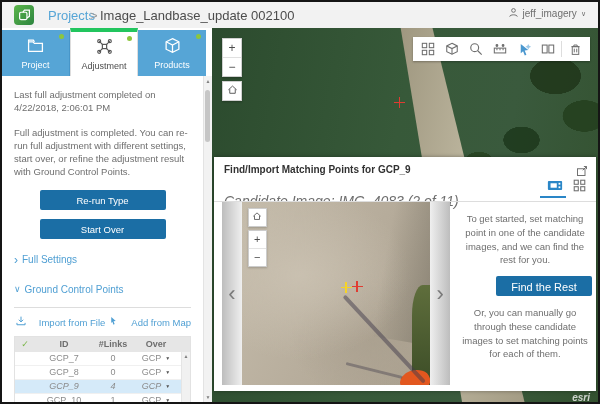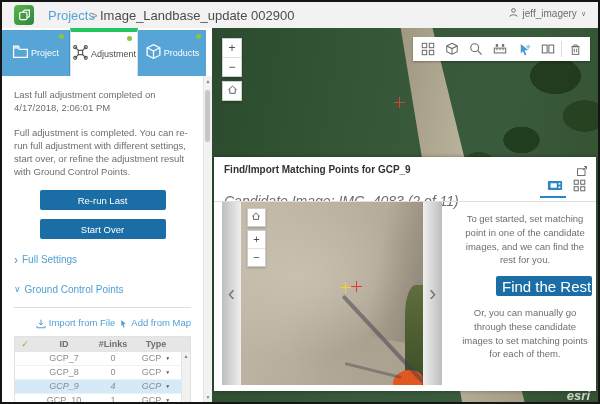--- a/index.html
+++ b/index.html
@@ -8,34 +8,34 @@
   .topbar{position:absolute;left:0;top:0;right:0;height:26px;background:#f2f2f2;border-bottom:1px solid #d9d9d9;}
   .logo{position:absolute;left:12px;top:3px;width:20px;height:20px;border-radius:4px;background:linear-gradient(135deg,#5cb54a,#2d8540);display:flex;align-items:center;justify-content:center;}
   .crumb{position:absolute;top:6px;font-size:13px;}
   .crumb.link{color:#56a5d6;cursor:pointer;}
   .crumb.sep{color:#9a9a9a;}
   .crumb.title{color:#4c4c4c;}
   .usermenu{position:absolute;right:12px;top:5px;display:flex;align-items:center;gap:4px;color:#6e6e6e;font-size:10px;}
   
   .left-panel{position:absolute;left:0;top:26px;width:210px;bottom:0;background:#fff;}
   .tabbar{position:absolute;left:0;top:0;width:100%;height:48px;display:flex;}
-  .tab{position:relative;width:68px;box-sizing:border-box;display:flex;flex-direction:row;align-items:center;justify-content:center;gap:2px;cursor:pointer;}
+  .tab{position:relative;width:68px;box-sizing:border-box;display:flex;flex-direction:column;align-items:center;justify-content:center;gap:2px;cursor:pointer;}
   .tab.inactive{background:#56a5d6;margin-top:2px;border-right:1px solid #4796c9;}
   .tab.inactive .tlabel{color:#fff;}
   .tab.active{background:#fff;border-top:4px solid #22c55e;border-right:1px solid #ddd;border-left:1px solid #ddd;}
   .tab.active .tlabel{color:#4c4c4c;}
   .tlabel{font-size:9px;}
   .gdot{position:absolute;top:4px;right:5px;width:5px;height:5px;border-radius:50%;background:#8cc63e;}
   .pcontent{position:absolute;left:0;right:8px;top:48px;bottom:0;padding:12px 13px 0 12px;overflow:hidden;font-size:9.5px;color:#6e6e6e;line-height:1.4;}
   .pcontent p{margin:0 0 11px 0;}
   .btn{display:block;width:126px;height:20px;line-height:20px;margin:0 auto 9px auto;background:#1b6ea5;color:#fff;text-align:center;font-size:9.5px;border:none;border-radius:2px;cursor:pointer;font-family:inherit;}
   .linkrow{color:#4f9fd3;font-size:10px;margin:14px 0 0 0;display:flex;align-items:center;gap:4px;cursor:pointer;}
   .divider{border:none;border-top:1px solid #ddd;margin:10px 0 8px 0;}
   .import-row{display:flex;justify-content:flex-end;align-items:center;gap:4px;font-size:9.5px;color:#4f9fd3;margin-bottom:7px;}
-  .import-row .lk{display:flex;align-items:flex-end;gap:3px;cursor:pointer;}
+  .import-row .lk{display:flex;align-items:flex-start;gap:13px;cursor:pointer;}
   
   .gcp-table{position:relative;border:1px solid #e2e2e2;background:#fff;}
   .thead{display:flex;background:#e6e6e6;color:#6e6e6e;font-size:9px;font-weight:bold;height:15px;align-items:center;}
   .trow{display:flex;height:13px;align-items:center;font-size:9px;color:#8b8b8b;border-bottom:1px solid #f0f0f0;cursor:pointer;}
   .trow.selected{background:#d5eaf9;font-style:italic;}
   .c0{width:20px;text-align:center;}
   .c1{width:58px;text-align:center;}
   .c2{width:40px;text-align:center;}
   .c3{width:46px;text-align:center;display:flex;align-items:center;justify-content:center;gap:4px;}
   .dd{font-size:5px;color:#555;}
@@ -55,21 +55,21 @@
     radial-gradient(ellipse 26px 20px at 30% 85%,#2a4724 60%,transparent 61%);opacity:.9;}
   .mapctl{position:absolute;background:#fff;border:1px solid #d0d0d0;box-shadow:0 1px 2px rgba(0,0,0,.25);}
   .zcell{width:18px;height:18px;line-height:18px;text-align:center;color:#4c4c4c;font-size:12px;cursor:pointer;}
   .zcell+.zcell{border-top:1px solid #e0e0e0;}
   .toolbar{position:absolute;right:8px;top:9px;height:24px;background:#fff;box-shadow:0 1px 2px rgba(0,0,0,.3);display:flex;align-items:center;padding:0 3px;}
   .tbtn{width:24px;height:24px;display:flex;align-items:center;justify-content:center;cursor:pointer;}
   .tsep{width:1px;height:16px;background:#ddd;margin:0 1px;}
   .cross{position:absolute;width:11px;height:11px;color:#e03c31;}
   .cross::before{content:"";position:absolute;left:4.8px;top:0;width:1.6px;height:11px;background:currentColor;}
   .cross::after{content:"";position:absolute;top:4.8px;left:0;height:1.6px;width:11px;background:currentColor;}
-  .watermark{position:absolute;right:8px;bottom:-1px;color:rgba(255,255,255,.75);font-size:13px;font-weight:bold;font-style:italic;}
+  .watermark{position:absolute;right:8px;bottom:-1px;color:rgba(255,255,255,.75);font-size:10px;font-weight:bold;font-style:italic;}
   
   .mpanel{position:absolute;left:2px;right:2px;top:129px;bottom:11px;background:#fff;box-shadow:0 0 4px rgba(0,0,0,.35);overflow:hidden;}
   .mtitle{position:absolute;left:10px;top:7px;font-size:10px;font-weight:bold;color:#323232;}
   .popout{position:absolute;right:8px;top:6px;cursor:pointer;}
   .cinfo{position:absolute;left:10px;top:36px;font-size:14px;color:#6e6e6e;font-style:italic;}
   .vtoggle{position:absolute;top:21px;width:18px;height:15px;display:flex;align-items:center;justify-content:center;cursor:pointer;}
   .vunderline{position:absolute;right:30px;top:39px;width:26px;height:2px;background:#2a86c7;}
   .mdivider{position:absolute;left:0;right:0;top:44px;border-top:1px solid #ddd;}
   .mbody{position:absolute;left:8px;right:0;top:45px;bottom:6px;display:flex;}
   .navstrip{width:22px;display:flex;align-items:center;justify-content:center;color:#7a7a7a;font-size:22px;cursor:pointer;user-select:none;}
@@ -80,41 +80,41 @@
       radial-gradient(ellipse 120px 90px at 70% 75%,#aba190 0%,transparent 70%),
       linear-gradient(115deg,#c4bbaa,#b6ac9b 55%,#a99f8e);overflow:hidden;}
   .rockband{position:absolute;right:-14px;top:-10px;width:60px;height:150px;transform:rotate(10deg);background:linear-gradient(90deg,transparent,rgba(110,105,92,.55));}
   .grass{position:absolute;right:0;bottom:0;width:18px;height:100px;background:linear-gradient(180deg,#5f6e3c,#3c4d27);border-radius:60% 0 0 10%/30% 0 0 10%;}
   .orangeobj{position:absolute;right:0;bottom:-7px;width:30px;height:22px;background:#e2571f;border-radius:45% 55% 40% 40%;transform:rotate(-18deg);}
   .shadow1{position:absolute;left:102px;top:92px;width:118px;height:4px;background:rgba(66,60,76,.5);transform:rotate(47deg);transform-origin:0 50%;border-radius:2px;}
   .shadow2{position:absolute;left:104px;top:160px;width:58px;height:3px;background:rgba(66,60,76,.4);transform:rotate(14deg);transform-origin:0 50%;border-radius:2px;}
   .vctl{position:absolute;background:#fff;border:1px solid #ccc;box-shadow:0 1px 2px rgba(0,0,0,.2);}
   .vcell{width:17px;height:17px;line-height:17px;text-align:center;font-size:11px;color:#4c4c4c;cursor:pointer;}
   .vcell+.vcell{border-top:1px solid #e4e4e4;}
-  .textcol{flex:1;padding:10px 4px 0 16px;font-size:9.5px;color:#6e6e6e;text-align:center;line-height:1.45;}
+  .textcol{flex:1;padding:10px 4px 0 8px;font-size:9.5px;color:#6e6e6e;text-align:center;line-height:1.45;}
   .textcol p{margin:0 0 9px 0;}
-  .findbtn{display:block;width:96px;height:20px;line-height:20px;margin:0 0 10px 38px;background:#1b6ea5;color:#fff;font-size:15px;text-align:center;border:none;border-radius:2px;cursor:pointer;font-family:inherit;white-space:nowrap;}
+  .findbtn{display:block;width:96px;height:20px;line-height:20px;margin:0 0 10px 38px;background:#1b6ea5;color:#fff;font-size:11px;text-align:center;border:none;border-radius:2px;cursor:pointer;font-family:inherit;white-space:nowrap;}
 </style>
 </head>
 <body>
 
 <div class="screen">
 
   <div class="topbar">
     <div class="logo">
       <svg width="13" height="13" viewBox="0 0 16 16">
           <g fill="none" stroke="#fff" stroke-width="1.5">
             <rect x="2" y="4" width="9" height="9" rx="1.5"></rect>
             <path d="M6 4 L8 1.5 H14 V9 L11 11"></path>
           </g>
         </svg>
     </div>
     <span class="crumb link" style="left:46px">Projects</span>
     <span class="crumb sep" style="left:88px">&gt;</span>
-    <span class="crumb title" style="left:98px">Image_Landbase_update 002900</span>
+    <span class="crumb title" style="left:98px">Image_Landbase_update 002100</span>
     <div class="usermenu">
       <span><svg width="11" height="11" viewBox="0 0 16 16" fill="none" stroke="#6e6e6e" stroke-width="1.4">
             <circle cx="8" cy="5" r="2.7"></circle>
             <path d="M2.5 14 C2.5 10.5 13.5 10.5 13.5 14"></path>
           </svg></span>
       <span>jeff_imagery</span>
       <span style="font-size:7px;margin-top:1px">∨</span>
     </div>
   </div>
 
@@ -144,23 +144,23 @@
         <span><svg width="17" height="17" viewBox="0 0 16 16" fill="none" stroke="#fff" stroke-width="1.2">
               <path d="M8 1.5 L14 4.5 V11.5 L8 14.5 L2 11.5 V4.5 Z"></path>
               <path d="M2 4.5 L8 7.5 L14 4.5 M8 7.5 V14.5"></path>
             </svg></span>
         <span class="tlabel">Products</span>
         <span class="gdot"></span>
       </div>
     </div>
 
     <div class="pcontent">
-      <p>Last full adjustment completed on 4/17/2018, 2:06:01 PM</p>
+      <p>Last full adjustment completed on 4/22/2018, 2:06:01 PM</p>
       <p>Full adjustment is completed. You can re-run full adjustment with different settings, start over, or refine the adjustment result with Ground Control Points.</p>
-      <button class="btn">Re-run Last</button>
+      <button class="btn">Re-run Type</button>
       <button class="btn">Start Over</button>
 
       <div class="linkrow">
         <span style="font-size:12px;line-height:10px;">›</span>
         <span>Full Settings</span>
       </div>
 
       <div class="linkrow" style="margin-top:16px">
         <span style="font-size:9px;">∨</span>
         <span>Ground Control Points</span>
@@ -180,21 +180,21 @@
             </svg>
           <span>Add from Map</span>
         </span>
       </div>
 
       <div class="gcp-table">
         <div class="thead">
           <span class="c0 chk-green">✓</span>
           <span class="c1">ID</span>
           <span class="c2">#Links</span>
-          <span class="c3">Type</span>
+          <span class="c3">Over</span>
         </div>
         <div>
 
             <div class="trow">
               <span class="c0"></span>
               <span class="c1">GCP_7</span>
               <span class="c2">0</span>
               <span class="c3">
                 <span>GCP</span>
                 <span class="dd">▼</span>

